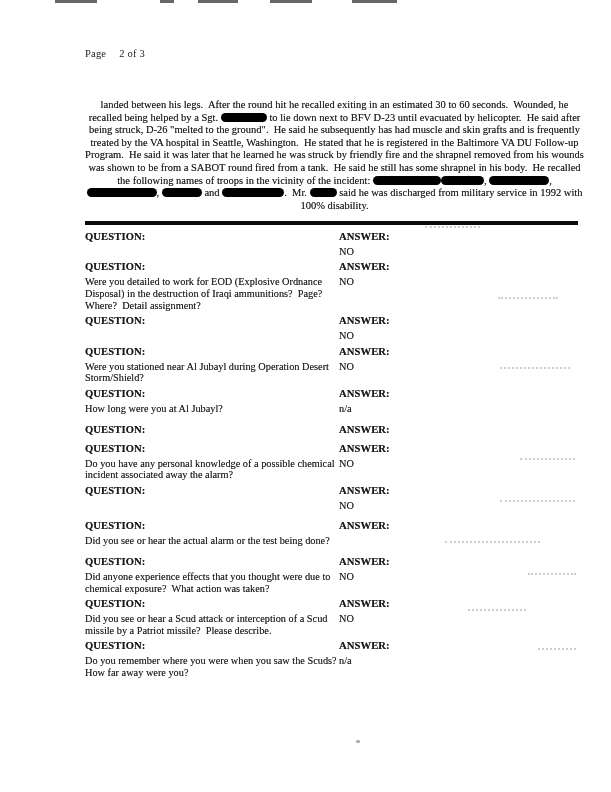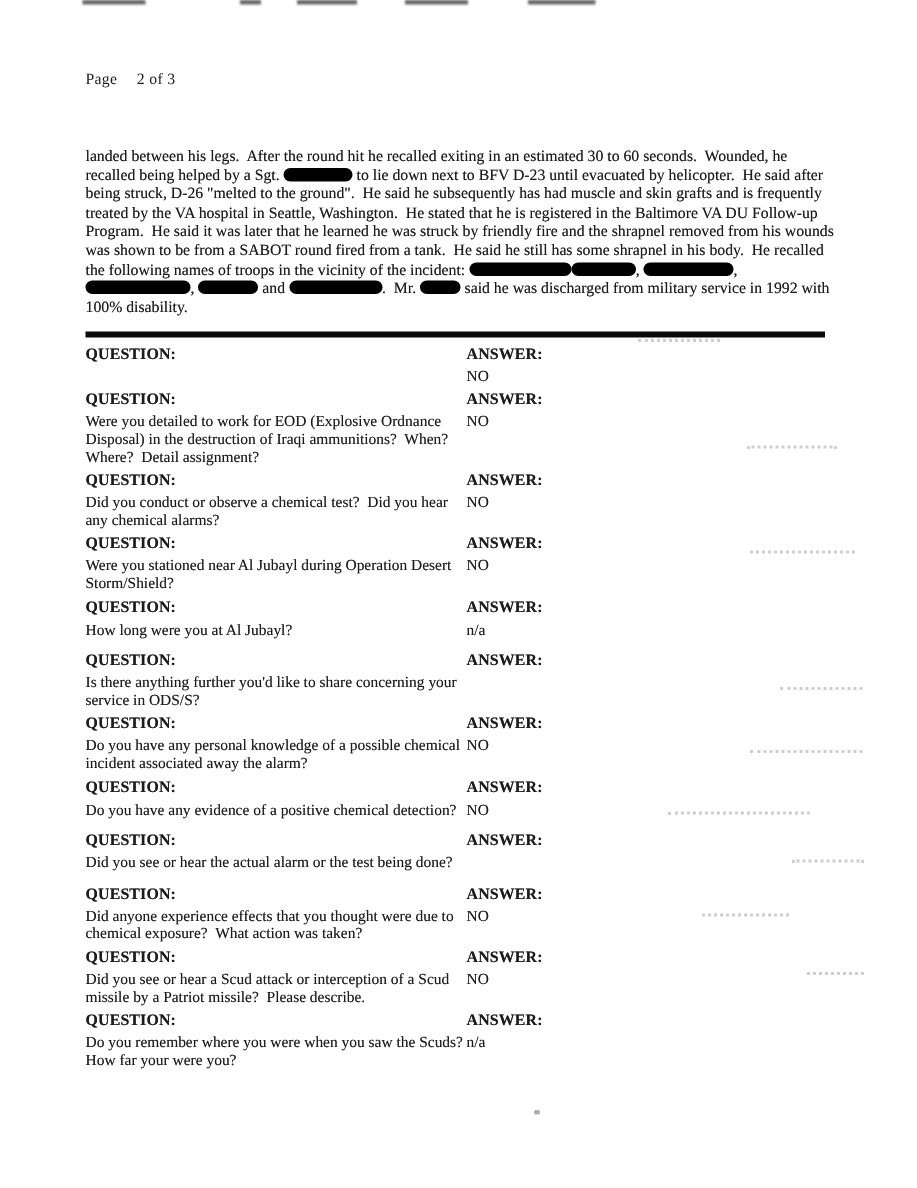--- a/index.html
+++ b/index.html
@@ -5,30 +5,31 @@
 <style>
   html,body{margin:0;padding:0;}
   body{
     width:611px;height:792px;
     background:#ffffff;
     font-family:"Liberation Serif","DejaVu Serif",serif;
     color:#1c1c1c;
     position:relative;
     overflow:hidden;
   }
-  .page{position:absolute;inset:0;padding:48px 0 0 57px;}
+  .page{position:absolute;inset:0;padding:48px 0 0 85px;}
   .pg-header{font-size:10.5px;letter-spacing:.2px;}
   .pg-header .gap{display:inline-block;width:13px;}
   .narrative{
     margin:40px 0 0 0;
     width:499px;
     font-size:10.5px;
     line-height:12.6px;
     white-space:pre-wrap;
     text-shadow:0 0 .3px rgba(0,0,0,.55);
+    text-align:center;
   }
   .redact{
     display:inline-block;
     height:9px;
     background:#000;
     border-radius:4.5px;
     vertical-align:-1px;
   }
   .divider{margin-top:9px;width:493px;height:3.5px;background:#0a0a0a;}
   .qa{margin-top:6px;width:500px;}
@@ -87,32 +88,31 @@
         </div>
       <div class="acol">
           <div class="ahead">ANSWER:</div>
         <div class="atext">NO</div>
         </div>
     </div>
 
     <div class="qa-row">
       <div class="qcol">
           <div class="qhead">QUESTION:</div>
-        <div class="qtext">Were you detailed to work for EOD (Explosive Ordnance Disposal) in the destruction of Iraqi ammunitions?  When? Where?  Detail assignment?</div>
-        </div>
-      <div class="acol">
-          <div class="ahead">ANSWER:</div>
-        <div class="atext">NO</div>
-        </div>
-    </div>
-
-    <div class="qa-row">
-      <div class="qcol">
-          <div class="qhead">QUESTION:</div>
-        <div class="qtext">Did you conduct or observe a chemical test?  Did you hear any chemical alarms?</div>
+        <div class="qtext">Were you detailed to work for EOD (Explosive Ordnance Disposal) in the destruction of Iraqi ammunitions?  Page? Where?  Detail assignment?</div>
+        </div>
+      <div class="acol">
+          <div class="ahead">ANSWER:</div>
+        <div class="atext">NO</div>
+        </div>
+    </div>
+
+    <div class="qa-row">
+      <div class="qcol">
+          <div class="qhead">QUESTION:</div>
         </div>
       <div class="acol">
           <div class="ahead">ANSWER:</div>
         <div class="atext">NO</div>
         </div>
     </div>
 
     <div class="qa-row">
       <div class="qcol">
           <div class="qhead">QUESTION:</div>
@@ -131,42 +131,40 @@
         </div>
       <div class="acol">
           <div class="ahead">ANSWER:</div>
         <div class="atext">n/a</div>
         </div>
     </div>
 
     <div class="qa-row">
       <div class="qcol">
           <div class="qhead">QUESTION:</div>
-        <div class="qtext">Is there anything further you'd like to share concerning your service in ODS/S?</div>
         </div>
       <div class="acol">
           <div class="ahead">ANSWER:</div>
         </div>
     </div>
 
     <div class="qa-row">
       <div class="qcol">
           <div class="qhead">QUESTION:</div>
         <div class="qtext">Do you have any personal knowledge of a possible chemical incident associated away the alarm?</div>
         </div>
       <div class="acol">
           <div class="ahead">ANSWER:</div>
         <div class="atext">NO</div>
         </div>
     </div>
 
     <div class="qa-row mb-lg">
       <div class="qcol">
           <div class="qhead">QUESTION:</div>
-        <div class="qtext">Do you have any evidence of a positive chemical detection?</div>
         </div>
       <div class="acol">
           <div class="ahead">ANSWER:</div>
         <div class="atext">NO</div>
         </div>
     </div>
 
     <div class="qa-row mb-lg">
       <div class="qcol">
           <div class="qhead">QUESTION:</div>
@@ -195,21 +193,21 @@
         </div>
       <div class="acol">
           <div class="ahead">ANSWER:</div>
         <div class="atext">NO</div>
         </div>
     </div>
 
     <div class="qa-row">
       <div class="qcol">
           <div class="qhead">QUESTION:</div>
-        <div class="qtext">Do you remember where you were when you saw the Scuds?  How far your were you?</div>
+        <div class="qtext">Do you remember where you were when you saw the Scuds?  How far away were you?</div>
         </div>
       <div class="acol">
           <div class="ahead">ANSWER:</div>
         <div class="atext">n/a</div>
         </div>
     </div>
 
   </div>
 </div>
 

